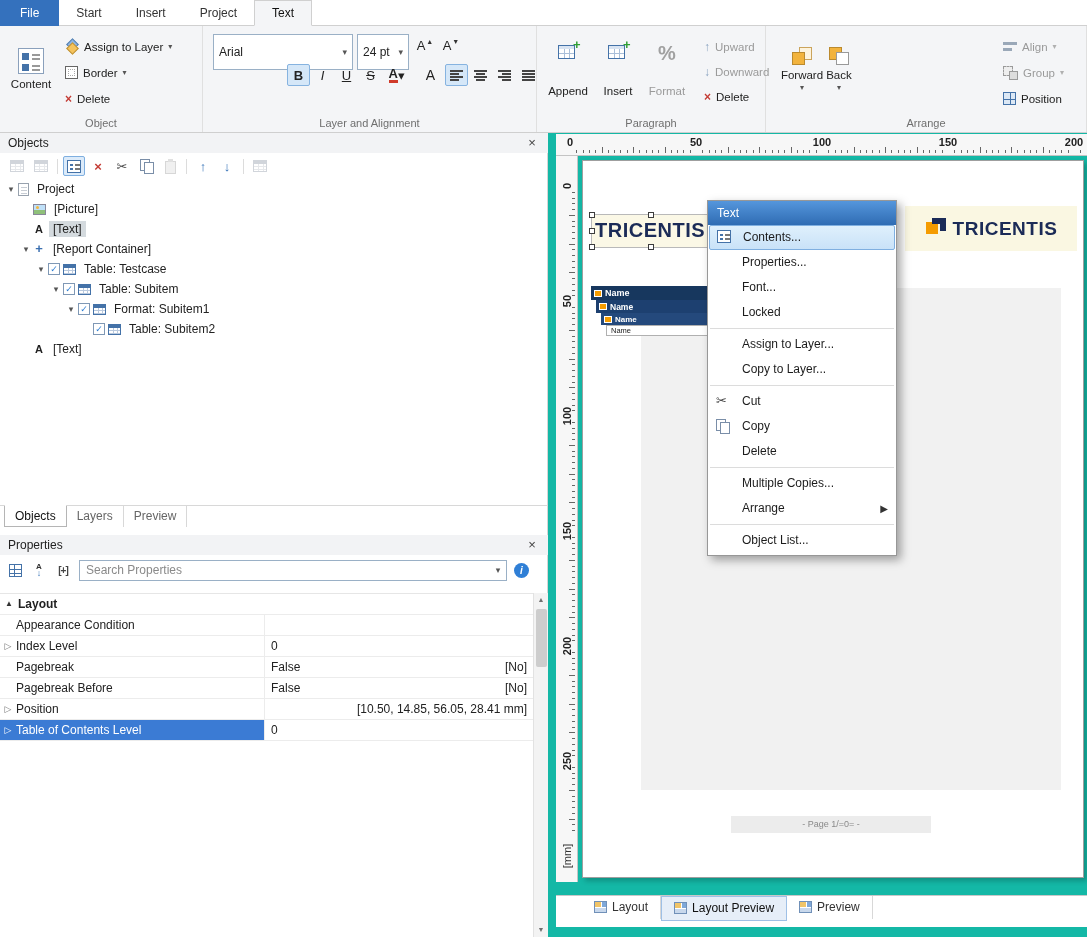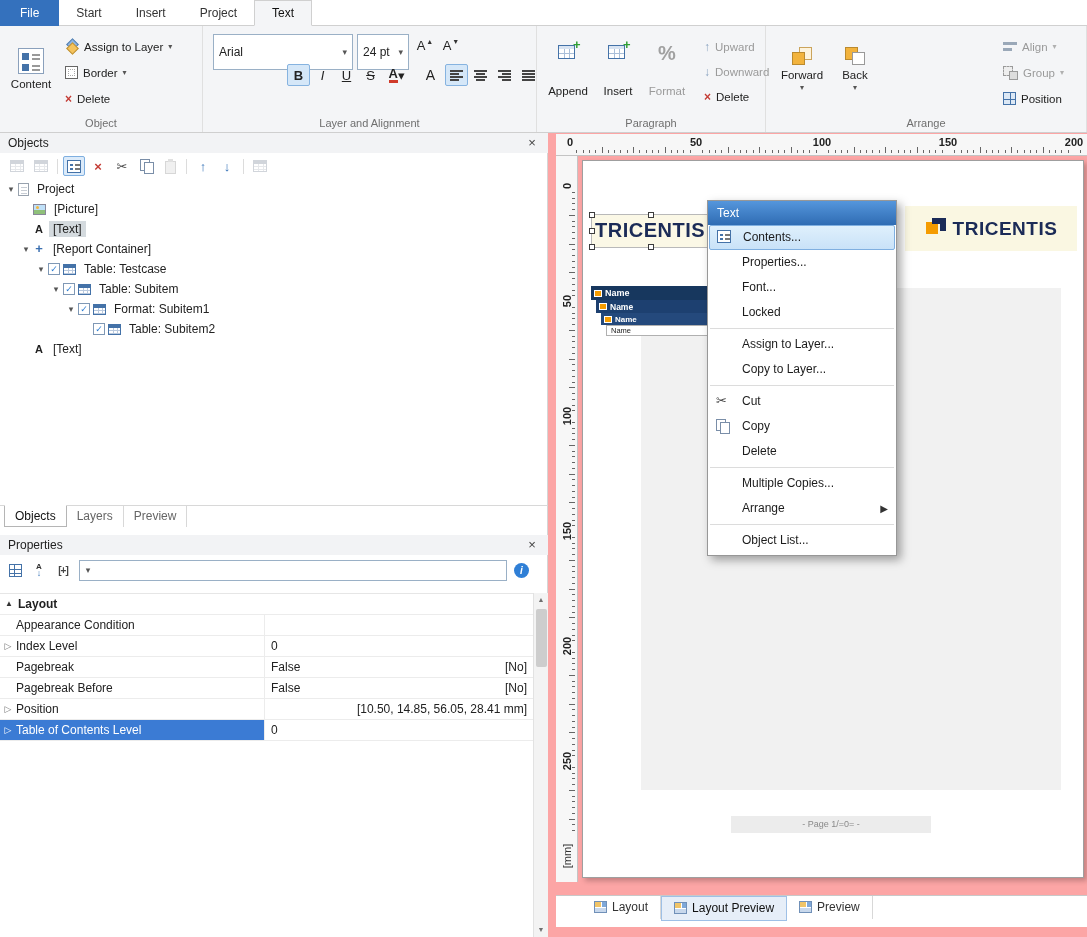--- a/index.html
+++ b/index.html
@@ -1,18 +1,18 @@
 <!DOCTYPE html>
 <html><head>
 <meta charset="utf-8">
 <style>
 *{margin:0;padding:0;box-sizing:border-box}
 html,body{width:1087px;height:937px;overflow:hidden}
 body{font-family:"Liberation Sans","DejaVu Sans",sans-serif;font-size:12px;color:#222;background:#fff}
-.app{position:relative;width:1087px;height:937px;background:#fca5a5;overflow:hidden}
+.app{position:relative;width:1087px;height:937px;background:#14b8a6;overflow:hidden}
 
 
 .tabbar{position:absolute;left:0;top:0;width:100%;height:26px;background:#fff;border-bottom:1px solid #d0d0d0;display:flex;z-index:10}
 .rtab{height:26px;line-height:26px;padding:0 17px;color:#333;cursor:default}
 .rtab.file{background:#3471bd;color:#fff;padding:0 20px}
 .rtab.active{background:#f4f5f7;border:1px solid #d0d0d0;border-bottom:1px solid #f4f5f7;line-height:24px;color:#111}
 
 
 .ribbon{position:absolute;left:0;top:26px;width:100%;height:107px;background:#f4f5f7;border-bottom:1px solid #cfcfcf}
 .rgroup{position:absolute;top:0;height:100%;border-right:1px solid #e0e0e0}
@@ -79,21 +79,21 @@
 .pct{font-size:20px;color:#a0a0a0;font-weight:bold;line-height:20px}
 .stack2{position:absolute;left:162px;top:10px;display:flex;flex-direction:column;gap:4px}
 .icw{position:relative;width:21px;height:17px}
 .ic-tblbig{position:absolute;left:0;top:2px;width:17px;height:14px;border:1px solid #4472a8;background:
  linear-gradient(#d9e4f2,#d9e4f2) 0 0/17px 3px,
  linear-gradient(#aabfd9,#aabfd9) 5px 0/1px 14px,
  linear-gradient(#aabfd9,#aabfd9) 10px 0/1px 14px,
  linear-gradient(#aabfd9,#aabfd9) 0 7px/17px 1px,#fff;background-repeat:no-repeat}
 .plus{position:absolute;right:-2px;top:-6px;color:#2f9e32;font-weight:bold;font-size:13px}
 .g-arrange .fwd{left:10px;width:52px}
-.g-arrange .bck{left:66px;width:46px}
+.g-arrange .bck{left:50px;width:46px}
 .ic-fwd{width:20px;height:18px;position:relative}
 .ic-fwd::before{content:"";position:absolute;right:0;top:0;width:11px;height:11px;background:#fdf3dd;border:1px solid #cba45c}
 .ic-fwd::after{content:"";position:absolute;left:0;bottom:0;width:11px;height:11px;background:#f2b33d;border:1px solid #bb8a2e}
 .ic-bck{width:20px;height:18px;position:relative}
 .ic-bck::before{content:"";position:absolute;left:0;top:0;width:11px;height:11px;background:#f2b33d;border:1px solid #bb8a2e}
 .ic-bck::after{content:"";position:absolute;right:0;bottom:0;width:11px;height:11px;background:#fff;border:1px solid #999}
 .ic-alignobj{width:14px;height:12px;background-repeat:no-repeat;background-image:linear-gradient(#9aa8b8,#9aa8b8),linear-gradient(#9aa8b8,#9aa8b8);background-position:0 1px,0 7px;background-size:14px 3px,9px 3px;flex:0 0 auto}
 .ic-group{width:15px;height:14px;position:relative;flex:0 0 auto}
 .ic-group::before{content:"";position:absolute;left:0;top:0;width:8px;height:8px;border:1px dashed #9a9a9a;background:#eee}
 .ic-group::after{content:"";position:absolute;right:0;bottom:0;width:7px;height:7px;border:1px solid #9a9a9a;background:#ddd}
@@ -491,20 +491,21 @@
       <span class="tbbtn">
           <span class="ic-catgrid"></span>
         </span>
       <span class="tbbtn">
           <span class="ic-sort"></span>
         </span>
       <span class="tbbtn">
           <span class="brk">[+]</span>
         </span>
       <div class="searchbox">
+        <input placeholder="Search Properties" style="">
         <span class="dd">▾</span>
       </div>
       <span class="infoicon">i</span>
     </div>
     <div class="prop-grid">
         <div class="prow pcat">
           <span class="pcatarrow">▲</span>
           <span>Layout</span>
         </div>
         <div class="prow">

